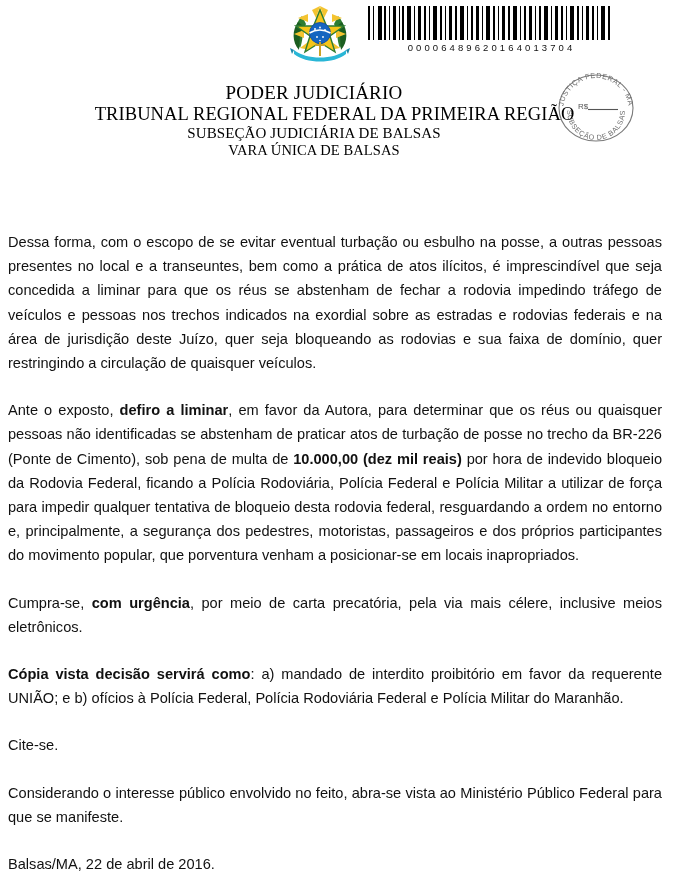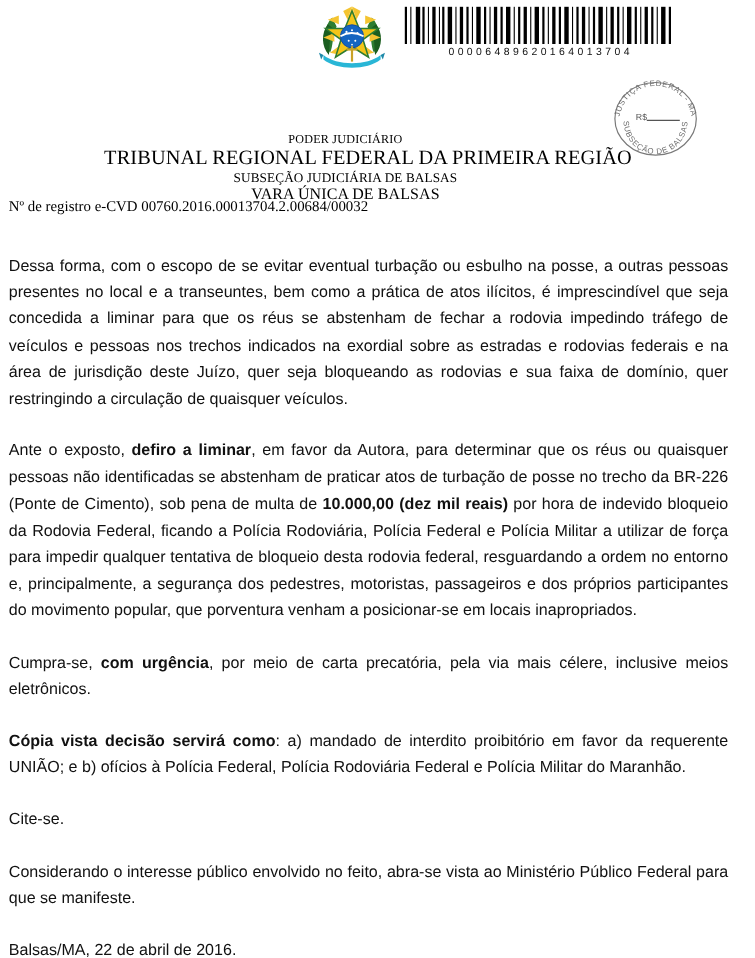--- a/index.html
+++ b/index.html
@@ -74,23 +74,23 @@
   .court-titles {
     position: absolute;
     left: 0;
     right: 0;
     top: 82px;
     text-align: center;
     font-family: "Liberation Serif", serif;
     color: #000;
     line-height: 1.15;
   }
-  .court-line-1 { font-size: 11px; letter-spacing: 0.2px; margin-top: 39px; }
+  .court-line-1 { font-size: 19px; letter-spacing: 0.2px; }
   .court-line-2 { font-size: 18.5px; letter-spacing: 0.1px; margin-left: 41px; }
-  .court-line-3 { font-size: 12px; letter-spacing: 0.1px; font-family: Liberation Serif, serif; }
+  .court-line-3 { font-size: 15px; letter-spacing: 0.1px; font-family: Liberation Serif, serif; }
   .court-line-4 { font-size: 14.5px; letter-spacing: 0.1px; }
 
   
   .registry {
     position: absolute;
     left: 8px;
     top: 180px;
     font-family: "Liberation Serif", serif;
     font-size: 13.5px;
     color: #000;
@@ -244,21 +244,20 @@
     </div>
 
     <div class="court-titles">
       <div class="court-line-1">PODER JUDICIÁRIO</div>
       <div class="court-line-2">TRIBUNAL REGIONAL FEDERAL DA PRIMEIRA REGIÃO</div>
       <div class="court-line-3">SUBSEÇÃO JUDICIÁRIA DE BALSAS</div>
       <div class="court-line-4">VARA ÚNICA DE BALSAS</div>
     </div>
   </div>
 
-  <div class="registry">Nº de registro e-CVD 00760.2016.00013704.2.00684/00032</div>
 
   <div class="body-text">
 
     <p><span>Dessa forma, com o escopo de se evitar eventual turbação ou esbulho na posse, a outras pessoas presentes no local e a transeuntes, bem como a prática de atos ilícitos, é imprescindível que seja concedida a liminar para que os réus se abstenham de fechar a rodovia impedindo tráfego de veículos e pessoas  nos trechos indicados na exordial sobre as estradas e rodovias federais e na área de jurisdição deste Juízo, quer seja bloqueando as rodovias e sua faixa de domínio, quer restringindo a circulação de quaisquer veículos.</span></p>
 
     <p><span>Ante o exposto, </span><b>defiro a liminar</b><span>, em favor da Autora, para determinar que os réus ou quaisquer pessoas não identificadas se abstenham de praticar atos de turbação de posse no trecho da BR-226 (Ponte de Cimento), sob pena de multa de </span><b>10.000,00 (dez mil reais)</b><span> por hora de indevido bloqueio da Rodovia Federal, ficando a Polícia Rodoviária, Polícia Federal e Polícia Militar a utilizar de força para impedir qualquer tentativa de bloqueio desta rodovia federal, resguardando a ordem no entorno e, principalmente, a segurança dos pedestres, motoristas, passageiros e dos próprios participantes do movimento popular, que porventura venham a posicionar-se em locais inapropriados.</span></p>
 
     <p><span>Cumpra-se, </span><b>com urgência</b><span>, por meio de carta precatória, pela via mais célere, inclusive meios eletrônicos.</span></p>
 
     <p><b>Cópia vista decisão servirá como</b><span>: a) mandado de interdito proibitório em favor da requerente UNIÃO; e b) ofícios à Polícia Federal, Polícia Rodoviária Federal e Polícia Militar do Maranhão.</span></p>

